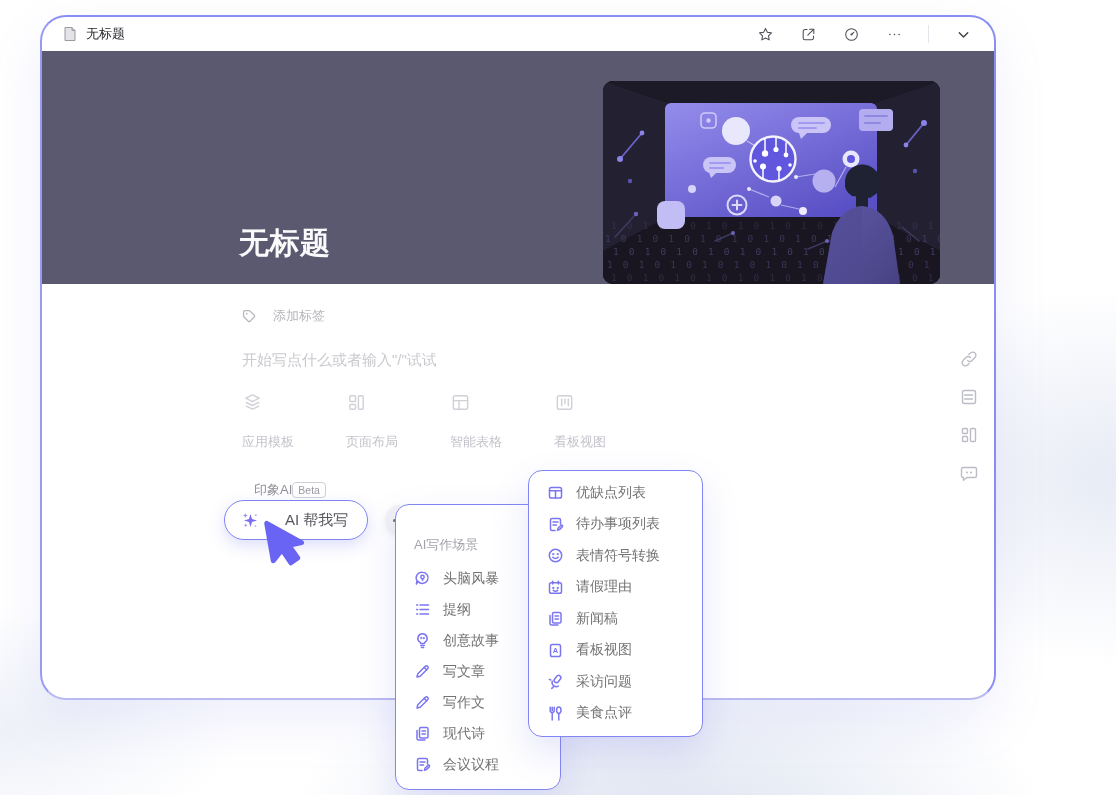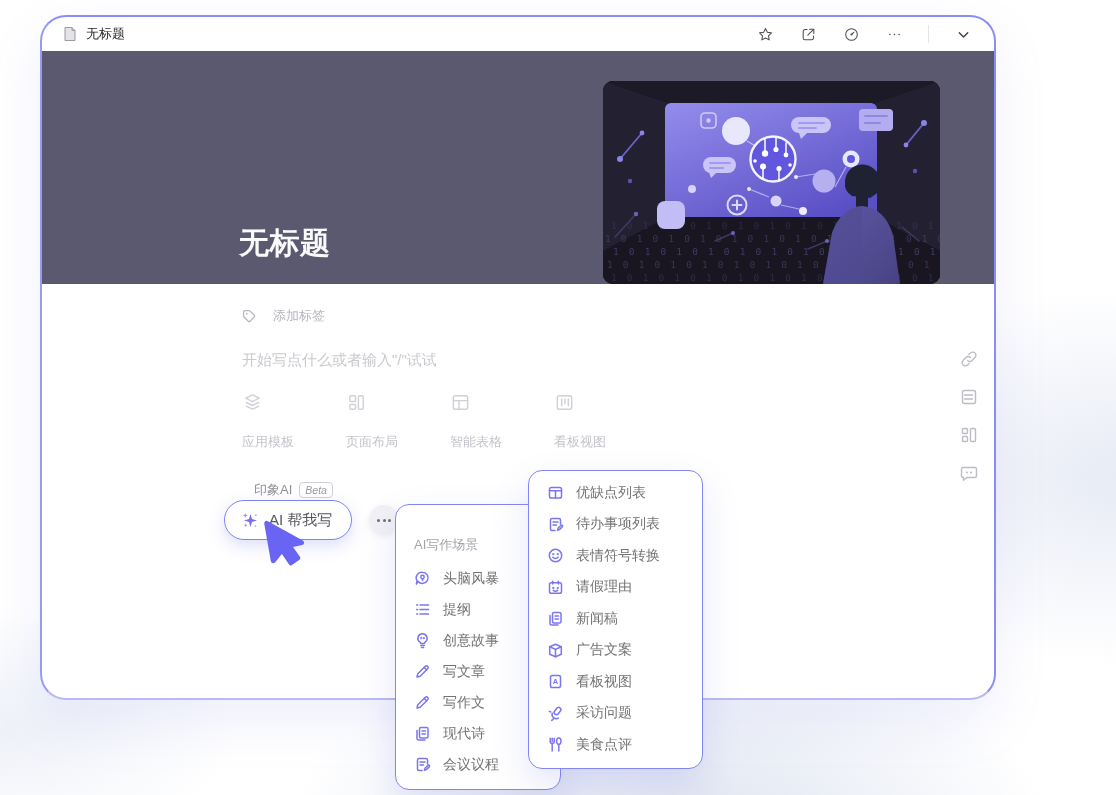--- a/index.html
+++ b/index.html
@@ -43,27 +43,27 @@
   
   .tag-row { position:absolute; left:200px; top:290px; display:flex; align-items:center; gap:17px; color:#b5b5bd; font-size:13px; cursor:pointer; }
   .tag-row svg { width:14px; height:14px; stroke:#b5b5bd; stroke-width:1.4; fill:none; stroke-linecap:round; stroke-linejoin:round; }
   .placeholder { position:absolute; left:200px; top:334px; font-size:15px; color:#c9c9cf; cursor:text; }
 
   .quick-row { position:absolute; left:200px; top:375px; display:flex; gap:47px; }
   .quick-item { width:57px; display:flex; flex-direction:column; align-items:flex-start; gap:20px; cursor:pointer; }
   .quick-item svg { width:21px; height:21px; stroke:#d0d0d8; stroke-width:1.5; fill:none; stroke-linecap:round; stroke-linejoin:round; }
   .quick-item span { font-size:13px; color:#c3c3cb; white-space:nowrap; }
 
-  .ai-label-row { position:absolute; left:212px; top:464px; display:flex; align-items:center; gap:7px; }
+  .ai-label-row { position:absolute; left:212px; top:464px; display:flex; align-items:center; }
   .ai-brand { font-size:13px; color:#8f8f98; }
-  .beta-badge { font-size:10.5px; color:#9a9aa2; border:1px solid #cfcfd6; border-radius:4px; padding:1px 5px; background:rgba(255,255,255,.7);font-style:italic; }
+  .beta-badge { font-size:10.5px; color:#9a9aa2; border:1px solid #cfcfd6; border-radius:4px; padding:1px 5px; background:rgba(255,255,255,.7); }
   .ai-row { position:absolute; left:182px; top:483px; display:flex; align-items:center; gap:17px; }
   .ai-btn {
     height:40px; padding:0 19px 0 15px; border-radius:21px; background:#fff;
-    border:1.5px solid #8084f2; display:flex; align-items:center; gap:8px; cursor:pointer;
+    border:1.5px solid #8084f2; display:flex; align-items:center; gap:24px; cursor:pointer;
     box-shadow:0 6px 16px rgba(125,128,240,.25);
   }
   .ai-btn svg { width:21px; height:21px; }
   .ai-btn span { font-size:15px; color:#56565f; }
   .more-btn { width:30px; height:30px; border-radius:50%; background:#f1f1f5; display:flex; align-items:center; justify-content:center; gap:2.5px; cursor:pointer; box-shadow:0 2px 6px rgba(120,120,160,.12); }
   .more-btn i { width:3px; height:3px; border-radius:50%; background:#6d6d76; }
 
   
   .right-rail { position:absolute; right:16px; top:333px; display:flex; flex-direction:column; gap:20px; }
   .rail-btn { width:18px; height:18px; cursor:pointer; }
@@ -455,28 +455,20 @@
     <svg viewBox="0 0 17 17">
         <rect x="5.5" y="2.5" width="8.5" height="10.5" rx="1.5"></rect>
         <path d="M3 5.5v8a1.5 1.5 0 0 0 1.5 1.5h6.5"></path>
         <line x1="8" y1="6" x2="11.5" y2="6"></line>
         <line x1="8" y1="9" x2="11.5" y2="9"></line>
       </svg>
     <span>新闻稿</span>
   </div>
   <div class="menu-item">
     <svg viewBox="0 0 17 17">
-        <path d="M8.5 2.2l5.8 2.6v7.4l-5.8 2.6-5.8-2.6V4.8z"></path>
-        <path d="M2.7 4.8l5.8 2.6 5.8-2.6"></path>
-        <line x1="8.5" y1="7.4" x2="8.5" y2="14.8"></line>
-      </svg>
-    <span>广告文案</span>
-  </div>
-  <div class="menu-item">
-    <svg viewBox="0 0 17 17">
         <rect x="3.5" y="2.5" width="10" height="12" rx="1.8"></rect>
         <text x="8.5" y="11" text-anchor="middle" font-size="7.5" font-weight="bold" fill="#7b76f0" stroke="none" font-family="Liberation Sans, sans-serif">A</text>
       </svg>
     <span>看板视图</span>
   </div>
   <div class="menu-item">
     <svg viewBox="0 0 17 17">
         <rect x="8.2" y="2" width="4.6" height="8" rx="2.3" transform="rotate(38 10.5 6)"></rect>
         <path d="M5.2 8.2a4.4 4.4 0 0 0 6.2 5"></path>
         <line x1="6.5" y1="13.8" x2="4.8" y2="15.4"></line>

